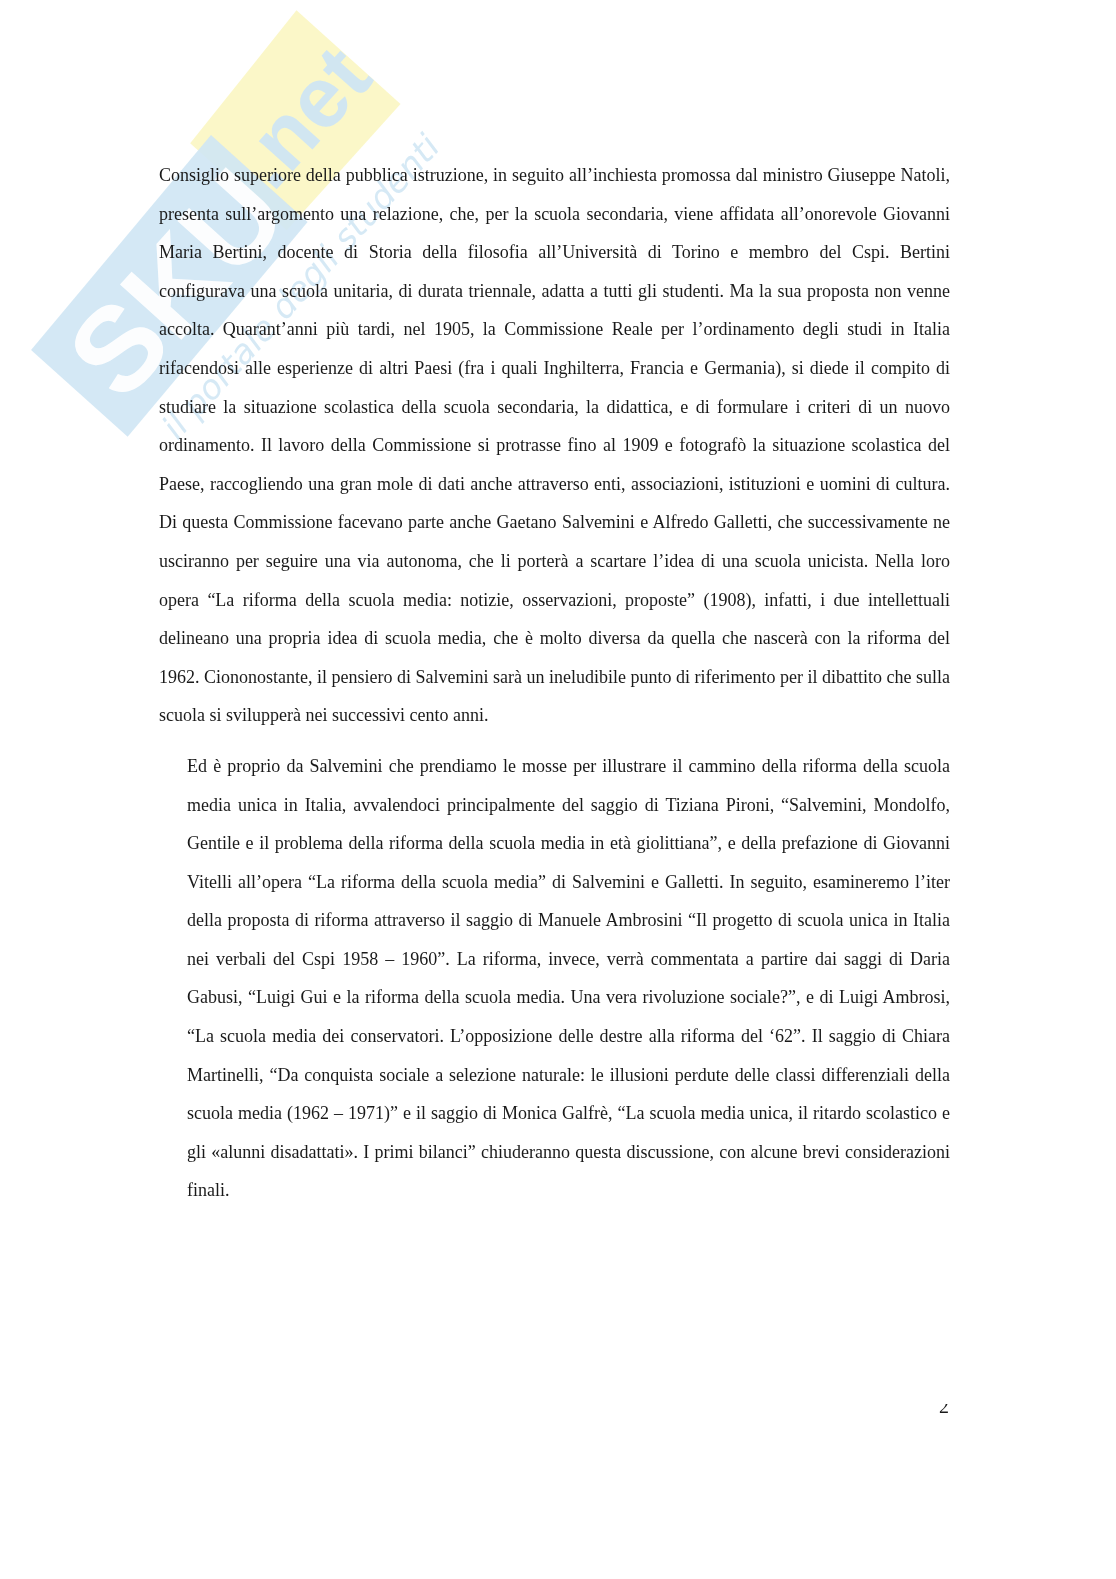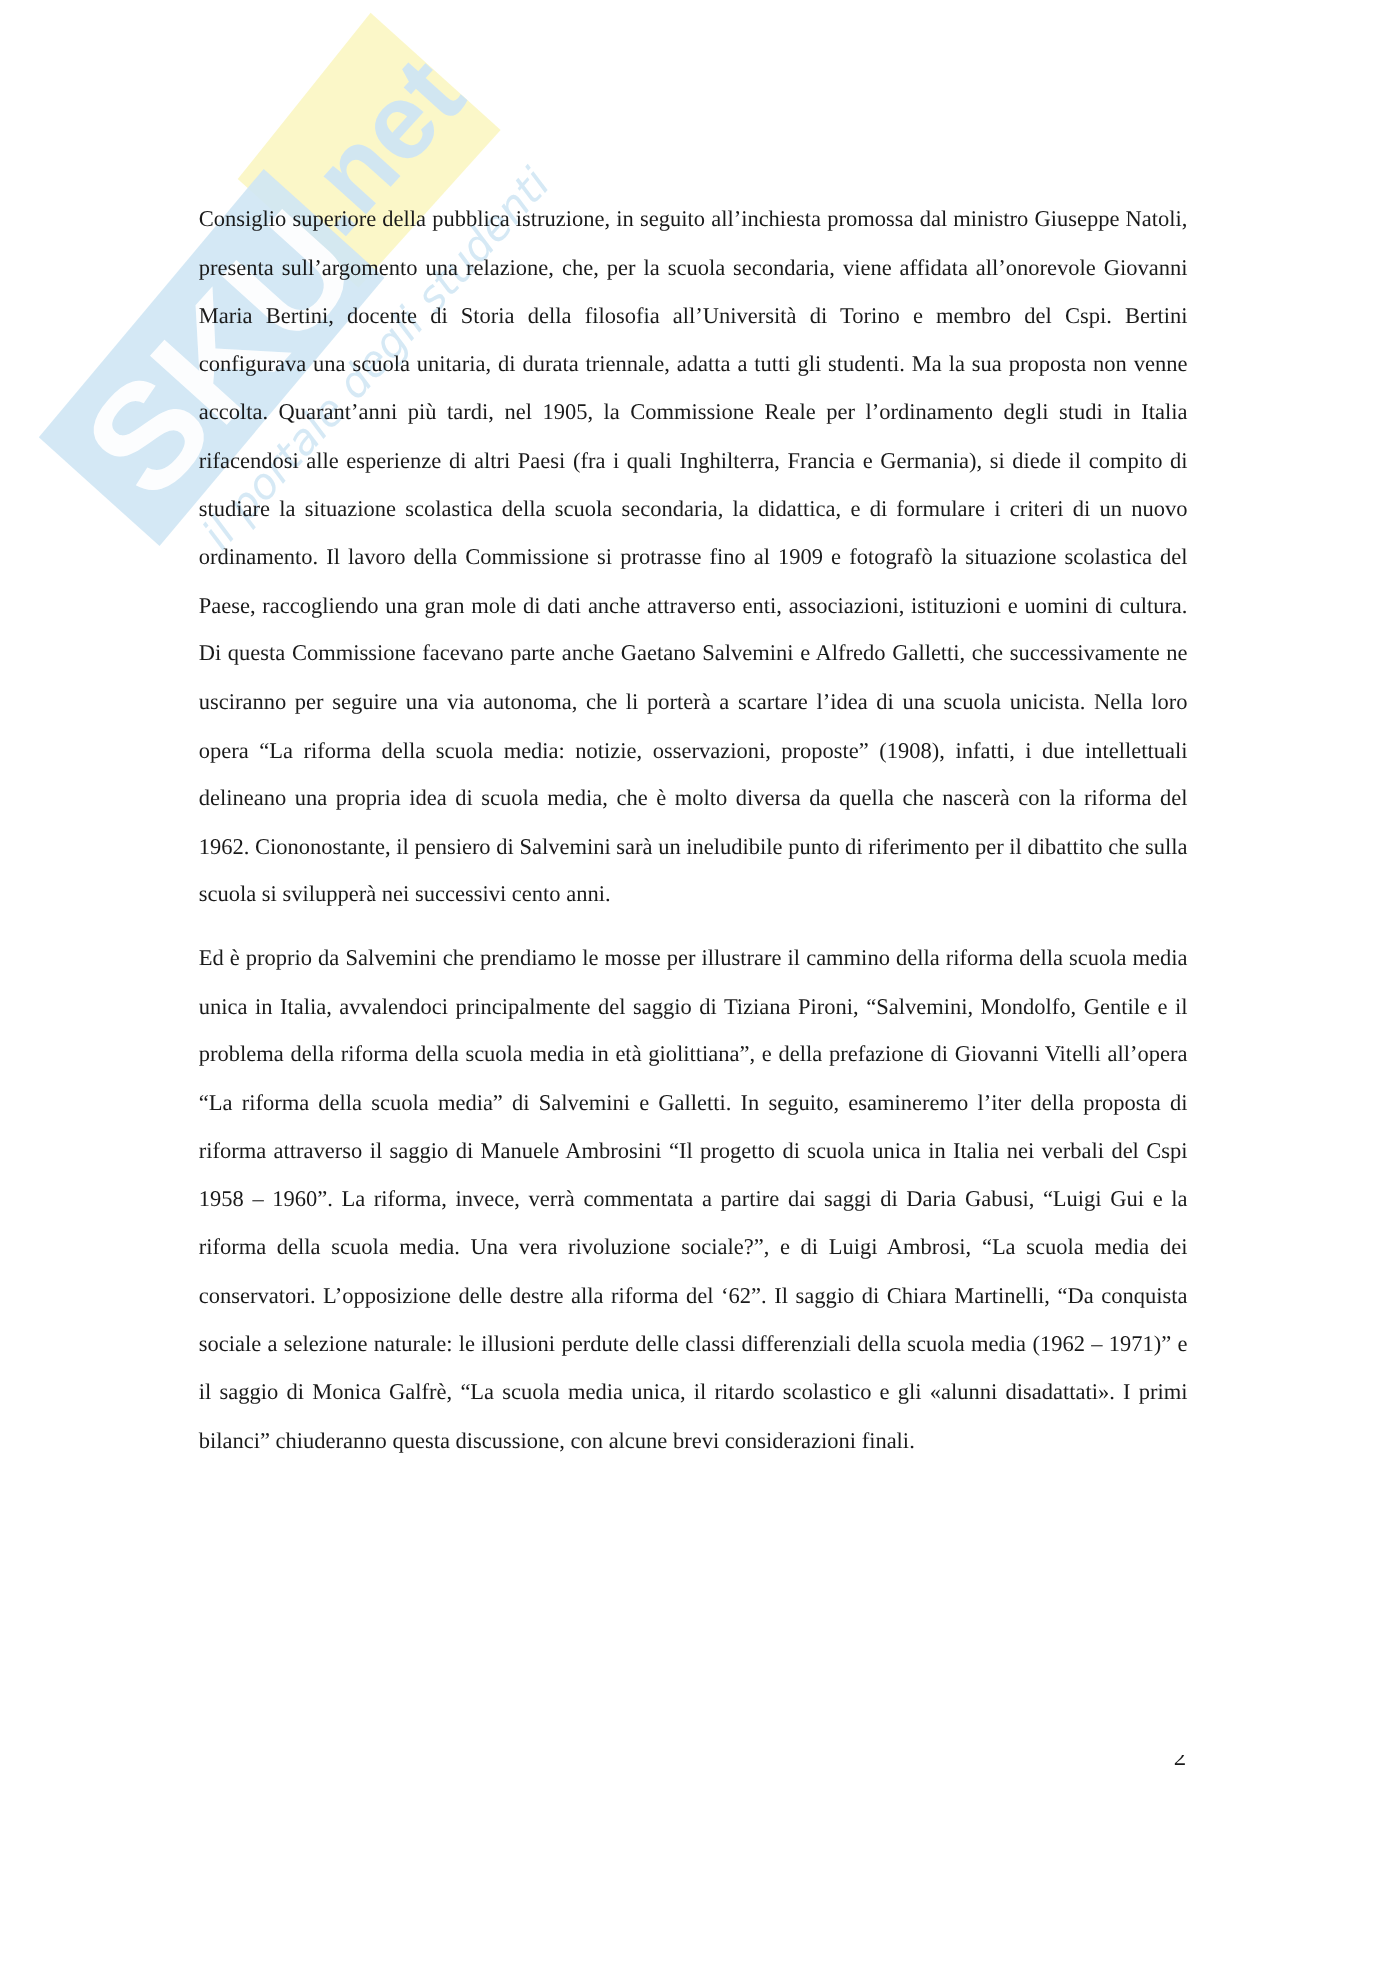--- a/index.html
+++ b/index.html
@@ -33,20 +33,21 @@
     }
     .para {
       margin: 0;
       font-size: 18px;
       line-height: 38.6px;
       text-align: justify;
       text-align-last: left;
     }
     .para + .para {
       margin-top: 12px;
+      margin-left: 28px;
     }
     .page-number {
       position: absolute;
       left: 939px;
       top: 1404px;
       width: 14px;
       height: 16px;
       overflow: hidden;
       font-size: 20px;
       line-height: 20px;

